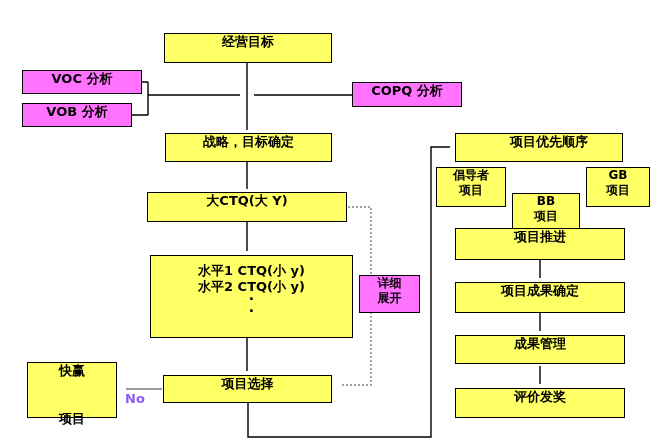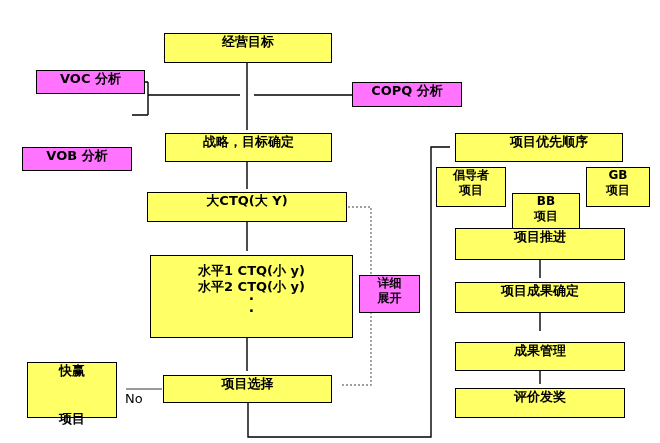--- a/index.html
+++ b/index.html
@@ -35,23 +35,23 @@
     line-height:1.2;
     z-index:1;
     white-space:nowrap;
   }
   .pink{background:var(--pink);}
   .small{font-size:12px;line-height:1.25;}
   .levels{justify-content:flex-start;padding-top:7px;}
   .levels .dot{line-height:0.85;font-size:14px;}
   .floating-label{
     position:absolute;
-    font-weight:normal;
+    font-weight:bold;
     font-size:13px;
-    color:#000000;
+    color:#8b5cf6;
     z-index:2;
     text-align:center;
   }
   svg path,svg line{fill:none;}
 </style>
 </head>
 <body>
 
 <div id="canvas">
 
@@ -84,25 +84,25 @@
     <path d="M540,207 V224" stroke="#000" stroke-width="1.4" marker-end="url(#arr)"></path>
     <path d="M540,260 V278" stroke="#000" stroke-width="1.4" marker-end="url(#arr)"></path>
     <path d="M540,313 V331" stroke="#000" stroke-width="1.4" marker-end="url(#arr)"></path>
     <path d="M540,366 V384" stroke="#000" stroke-width="1.4" marker-end="url(#arr)"></path>
   </svg>
 
   <div class="node" style="left:164px;top:33px;width:168px;height:30px;">
     <span>经营目标</span>
   </div>
 
-  <div class="node pink" style="left:22px;top:70px;width:109px;height:24px;margin-left:14px;">
+  <div class="node pink" style="left:22px;top:70px;width:120px;height:24px;">
     <span>VOC 分析</span>
   </div>
 
-  <div class="node pink" style="left:22px;top:103px;width:110px;height:24px;margin-top:44px;">
+  <div class="node pink" style="left:22px;top:103px;width:110px;height:24px;">
     <span>VOB 分析</span>
   </div>
 
   <div class="node pink" style="left:352px;top:82px;width:110px;height:25px;">
     <span>COPQ 分析</span>
   </div>
 
   <div class="node" style="left:147px;top:192px;width:200px;height:30px;">
     <span>大CTQ(大 Y)</span>
   </div>
@@ -154,21 +154,21 @@
   </div>
 
   <div class="node" style="left:455px;top:228px;width:170px;height:32px;">
     <span>项目推进</span>
   </div>
 
   <div class="node" style="left:455px;top:282px;width:170px;height:31px;">
     <span>项目成果确定</span>
   </div>
 
-  <div class="node" style="left:455px;top:335px;width:170px;height:29px;margin-top:7px;">
+  <div class="node" style="left:455px;top:335px;width:170px;height:29px;">
     <span>成果管理</span>
   </div>
 
   <div class="node" style="left:455px;top:388px;width:170px;height:30px;">
     <span>评价发奖</span>
   </div>
 
 </div>
 
 </body></html>

